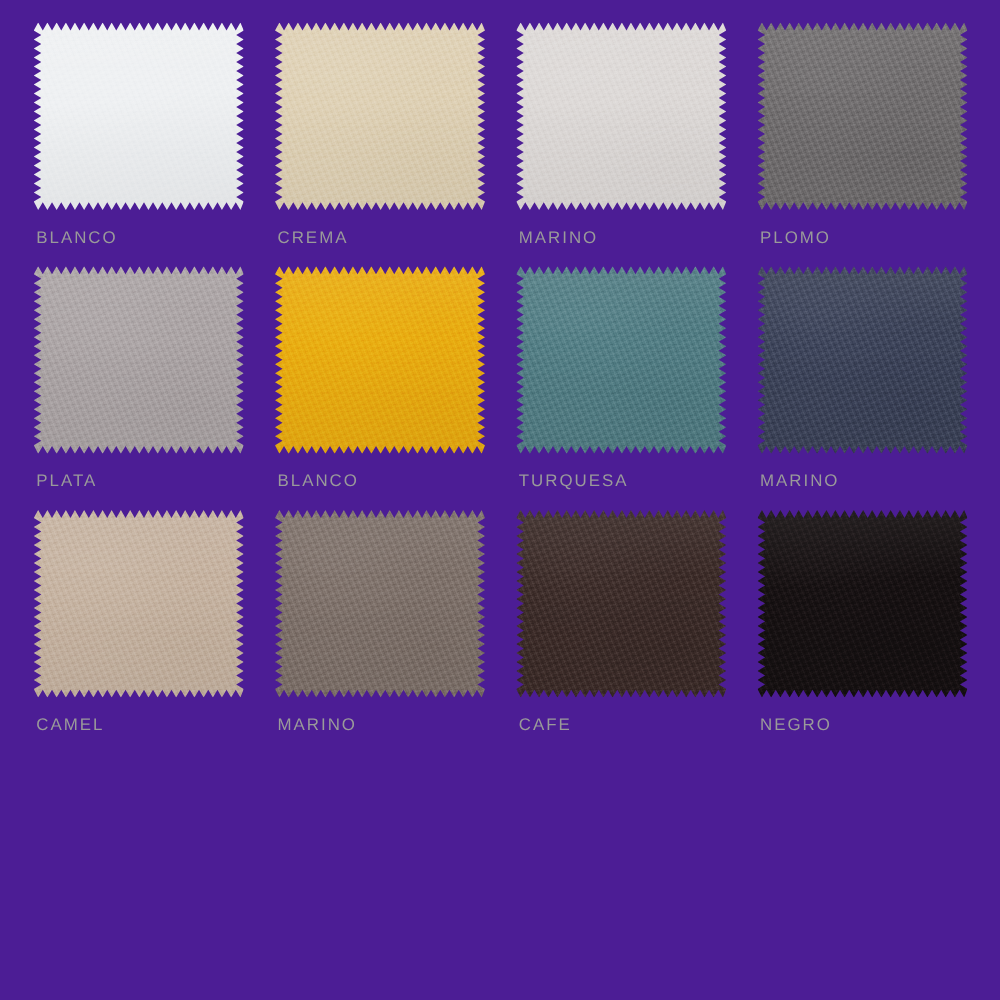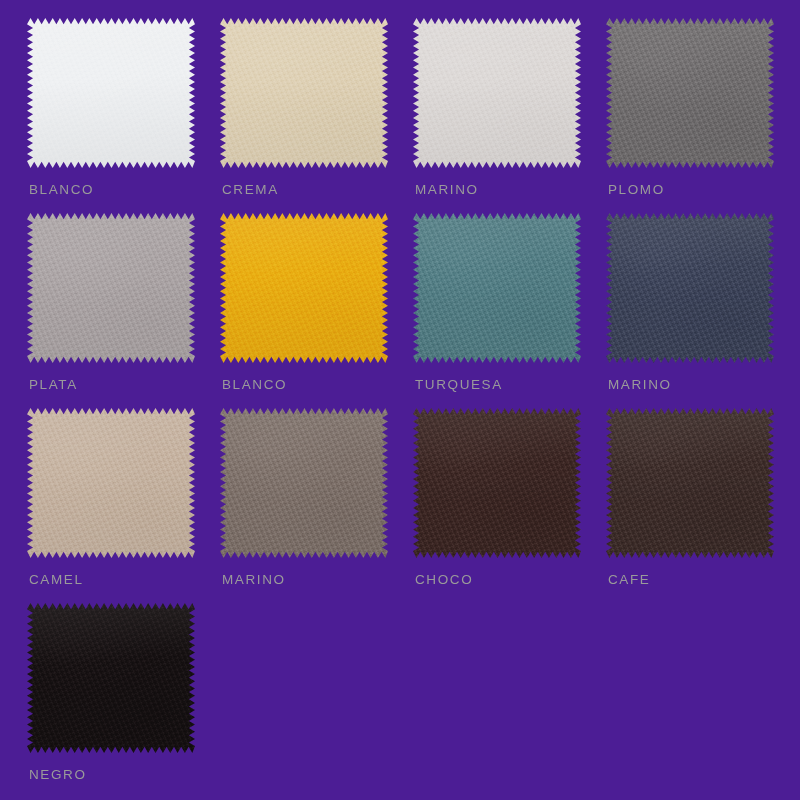--- a/index.html
+++ b/index.html
@@ -227,29 +227,20 @@
         <div class="swatch-chip">
           <div class="chip-fill" style="background: rgb(125, 112, 105);">
             <div class="chip-texture"></div>
             <div class="chip-shade"></div>
           </div>
         </div>
         <div class="swatch-label">MARINO</div>
       </div>
       <div class="swatch-cell">
         <div class="swatch-chip">
-          <div class="chip-fill" style="background: rgb(58, 37, 34);">
-            <div class="chip-texture"></div>
-            <div class="chip-shade"></div>
-          </div>
-        </div>
-        <div class="swatch-label">CHOCO</div>
-      </div>
-      <div class="swatch-cell">
-        <div class="swatch-chip">
           <div class="chip-fill" style="background: rgb(59, 43, 40);">
             <div class="chip-texture"></div>
             <div class="chip-shade"></div>
           </div>
         </div>
         <div class="swatch-label">CAFE</div>
       </div>
       <div class="swatch-cell">
         <div class="swatch-chip">
           <div class="chip-fill" style="background: rgb(21, 16, 17);">

